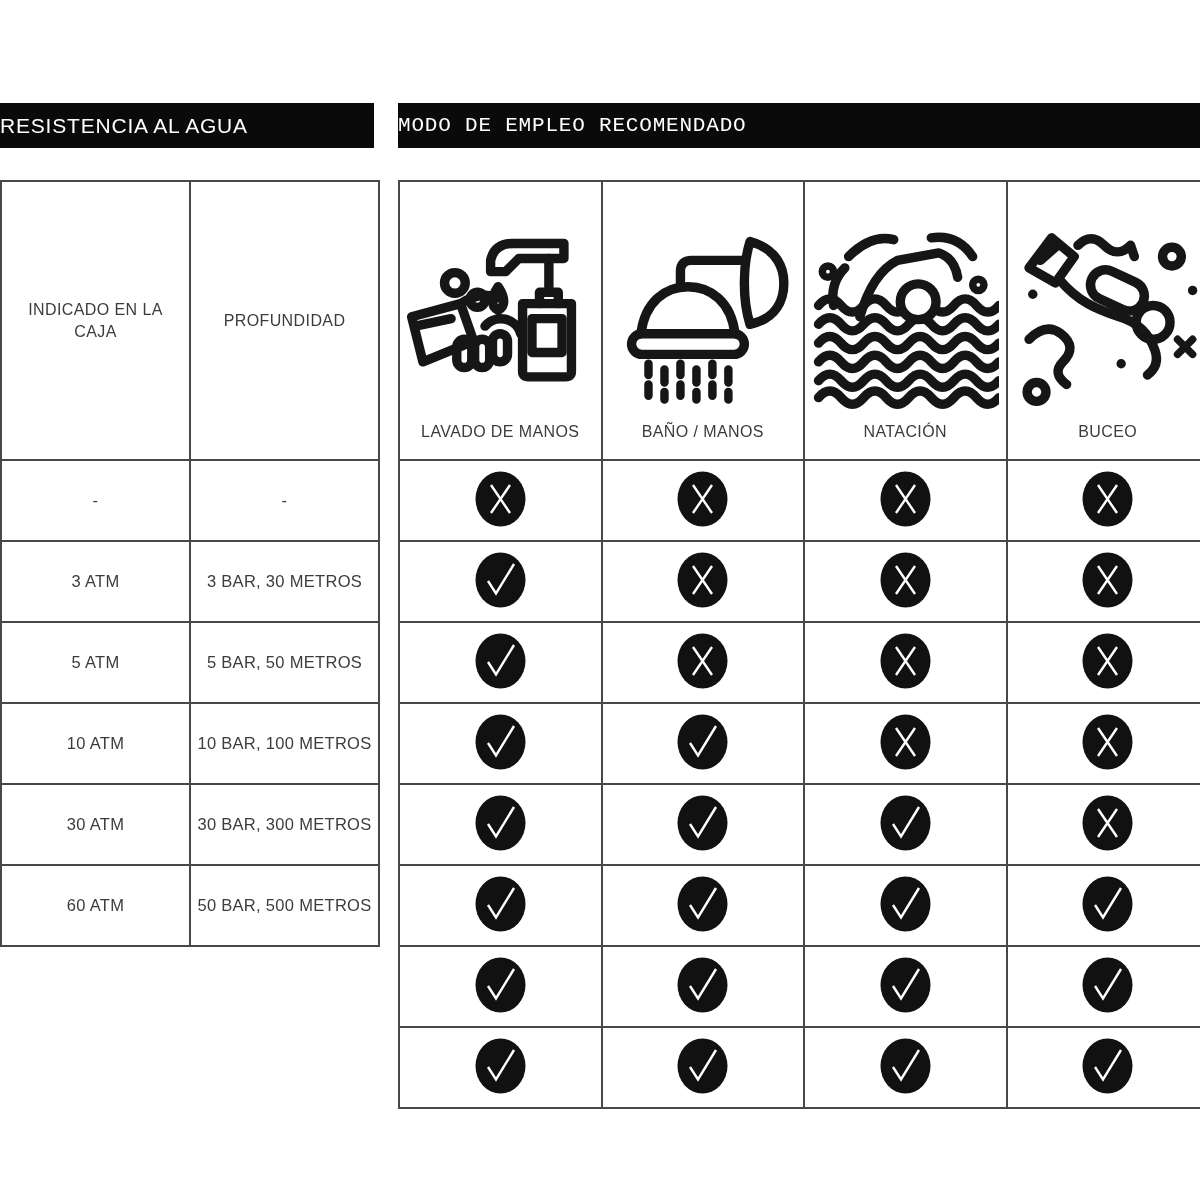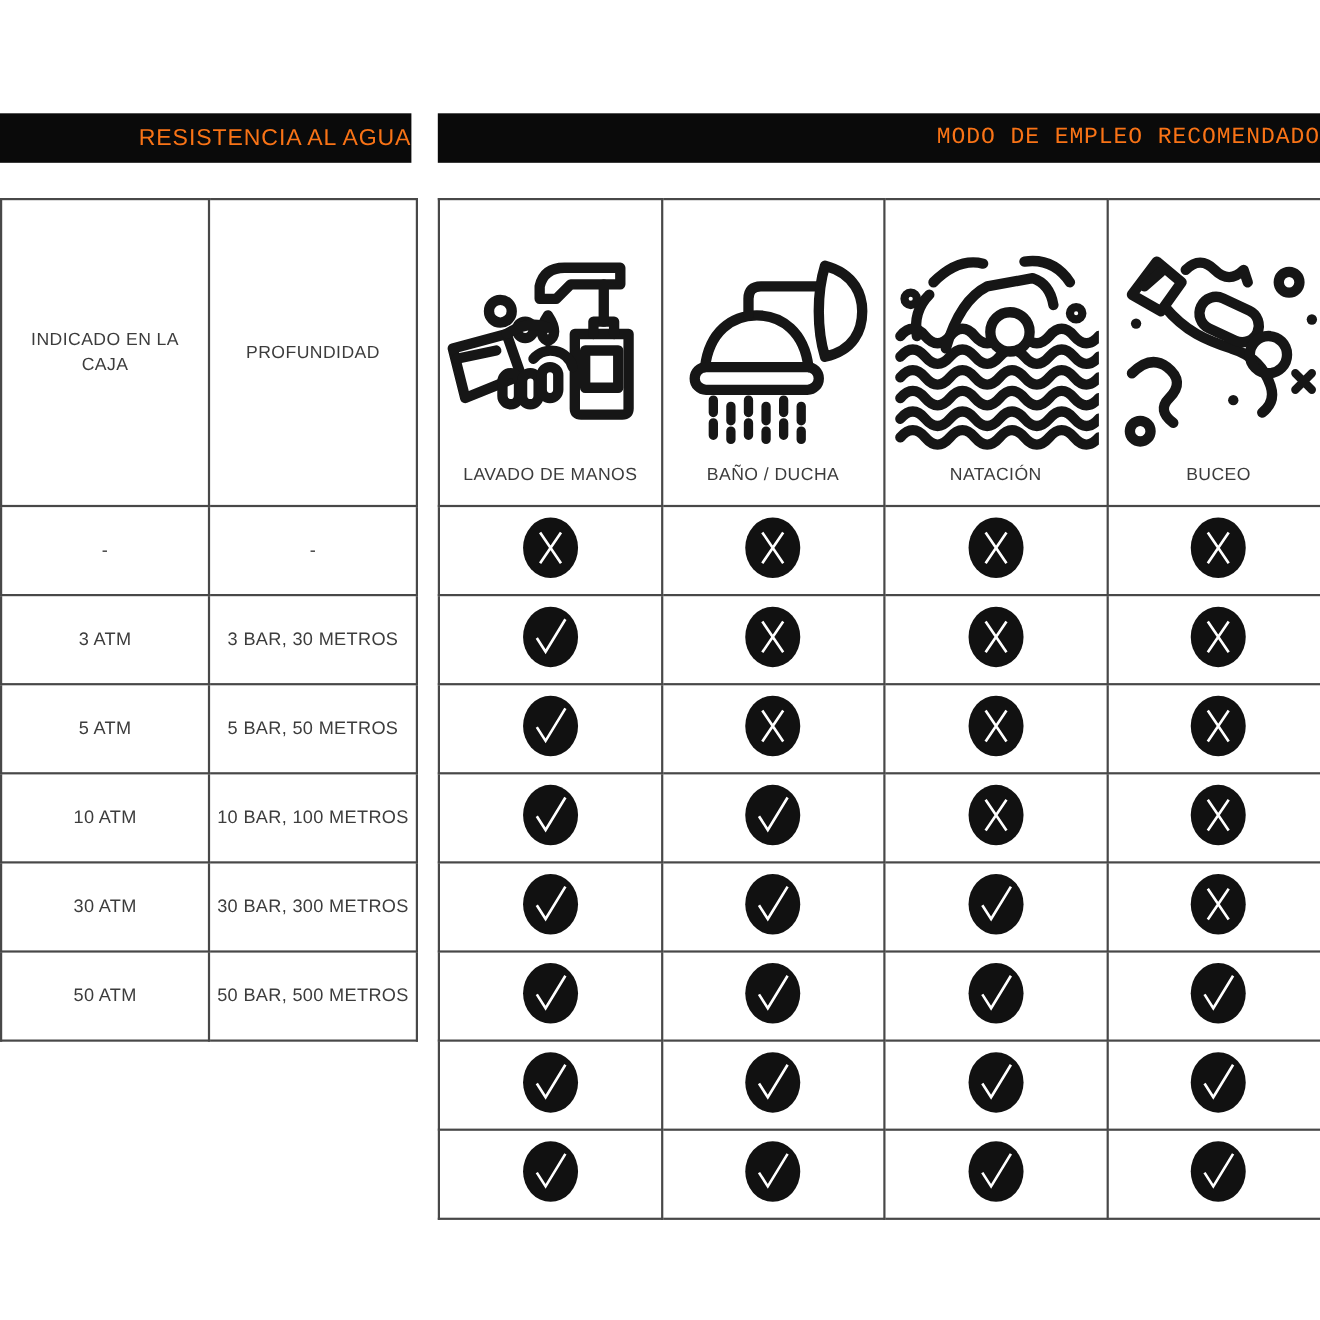--- a/index.html
+++ b/index.html
@@ -1,21 +1,21 @@
 <!DOCTYPE html>
 <html><head>
 <meta charset="utf-8">
 <style>
   html,body{margin:0;padding:0;background:#fff;}
   .canvas{position:relative;width:1200px;height:1200px;background:#ffffff;overflow:hidden;
           font-family:"Liberation Sans", sans-serif;color:#3c3c3c;}
 
   
-  .bar{position:absolute;top:103px;height:45px;background:#0a0a0a;color:#f97316;
-       display:flex;align-items:center;justify-content:flex-end;
+  .bar{position:absolute;top:103px;height:45px;background:#0a0a0a;color:#ffffff;
+       display:flex;align-items:center;justify-content:flex-start;
        font-size:21px;letter-spacing:0.8px;}
   .bar-left{left:0;width:374px;}
   .bar-right{left:398px;width:802px;font-family:Liberation Mono, monospace;}
 
   
   table.tbl{position:absolute;top:180px;border-collapse:collapse;table-layout:fixed;}
   .tbl-left{left:0;width:374px;}
   .tbl-right{left:398px;width:802px;}
   .tbl th,.tbl td{border:2px solid #484848;padding:0;text-align:center;vertical-align:middle;
                   font-weight:400;color:#3c3c3c;}
@@ -80,21 +80,21 @@
         </tr>
     <tr class="row">
           <td>10 ATM</td>
           <td>10 BAR, 100 METROS</td>
         </tr>
     <tr class="row">
           <td>30 ATM</td>
           <td>30 BAR, 300 METROS</td>
         </tr>
     <tr class="row">
-          <td>50 ATM</td>
+          <td>60 ATM</td>
           <td>50 BAR, 500 METROS</td>
         </tr>
   </tbody>
     </table>
 
   <table class="tbl tbl-right">
     <tbody>
         <tr class="hdr">
       <th style="width:200.5px;">
         <div class="activity">
@@ -131,21 +131,21 @@
               <g stroke-width="4.5">
                 <line x1="21" y1="77" x2="21" y2="97" stroke-dasharray="6 5"></line>
                 <line x1="29.5" y1="80" x2="29.5" y2="96" stroke-dasharray="7 5"></line>
                 <line x1="38" y1="77" x2="38" y2="97" stroke-dasharray="6 5"></line>
                 <line x1="46.5" y1="80" x2="46.5" y2="96" stroke-dasharray="7 5"></line>
                 <line x1="55" y1="77" x2="55" y2="97" stroke-dasharray="6 5"></line>
                 <line x1="63.5" y1="80" x2="63.5" y2="96" stroke-dasharray="7 5"></line>
               </g>
             </svg>
           </span>
-          <span class="activity-label">BAÑO / DUCHA</span>
+          <span class="activity-label">BAÑO / MANOS</span>
         </div>
       </th>
       <th style="width:200.5px;">
         <div class="activity">
           <span class="icon">
             <svg viewBox="0 0 100 100" fill="none" stroke="#161616" stroke-width="5" stroke-linecap="round" stroke-linejoin="round">
               <path d="M4 46 Q10 39 16 46 T28 46 T40 46 T52 46 T64 46 T76 46 T88 46 T100 46"></path>
               <path d="M4 56 Q10 49 16 56 T28 56 T40 56 T52 56 T64 56 T76 56 T88 56 T100 56"></path>
               <circle cx="57" cy="44" r="9.5" fill="#ffffff"></circle>
               <path d="M26 52 C30 38 36 27 46 22 L68 18 C74 20 77 25 78 31"></path>

